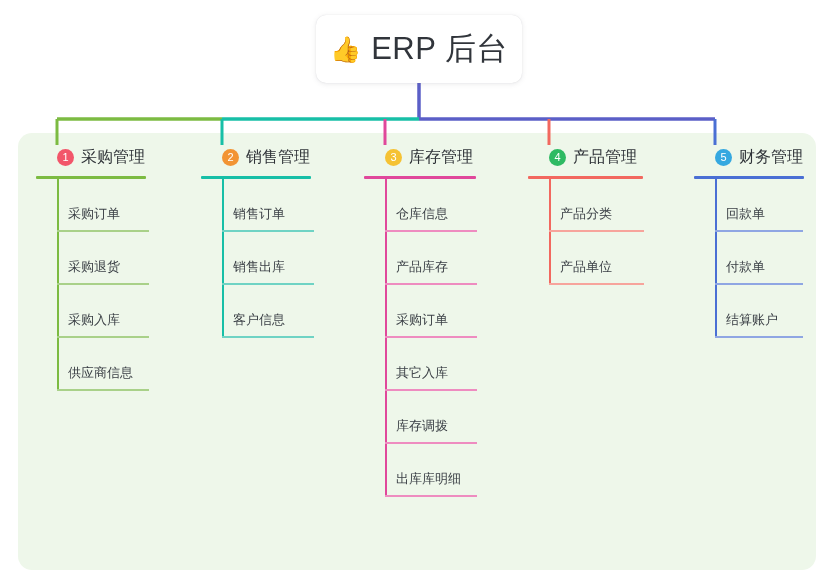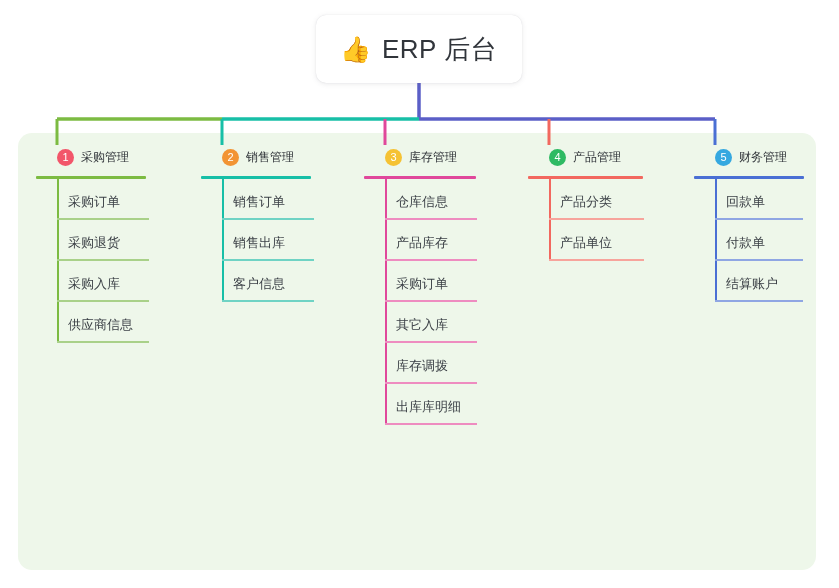--- a/index.html
+++ b/index.html
@@ -39,21 +39,21 @@
     gap: 10px;
     box-sizing: border-box;
   }
   .root-emoji {
     font-size: 25px;
     line-height: 1;
     font-family: "DejaVu Sans", sans-serif;
     color: #f2b035;
   }
   .root-title {
-    font-size: 26px;
+    font-size: 31px;
     color: #31353b;
     letter-spacing: 0.5px;
     white-space: nowrap;
   }
 
   
   .panel {
     position: absolute;
     left: 18px;
     top: 133px;
@@ -91,38 +91,38 @@
     height: 17px;
     border-radius: 50%;
     color: #ffffff;
     font-size: 11px;
     line-height: 17px;
     text-align: center;
     font-family: "Liberation Sans", sans-serif;
     flex: 0 0 auto;
   }
   .col-title {
-    font-size: 12px;
+    font-size: 16px;
     color: #2f3338;
     white-space: nowrap;
   }
   .head-rule {
     height: 3px;
     margin-top: 7px;
     border-radius: 1px;
   }
 
   
   .leaves {
     position: relative;
     margin-top: 0px;
   }
   .leaf {
     position: relative;
-    height: 41px;
+    height: 53px;
     box-sizing: border-box;
   }
   .leaf-label {
     position: absolute;
     left: 32px;
     bottom: 9px;
     font-size: 13px;
     color: #3a3f45;
     white-space: nowrap;
   }

